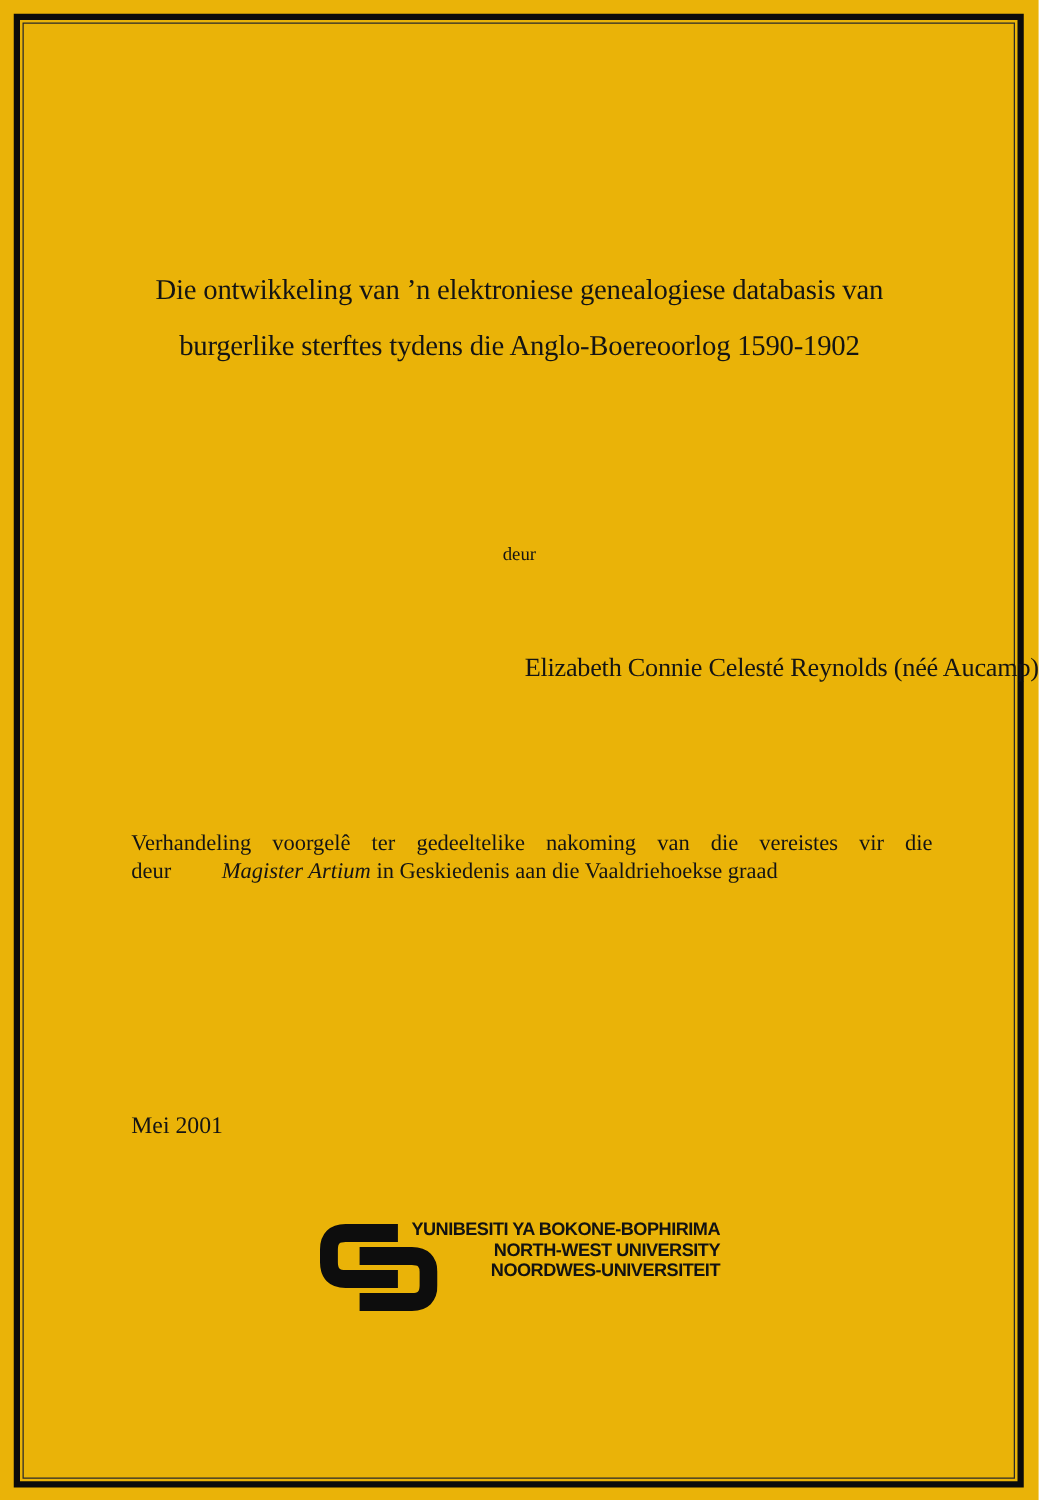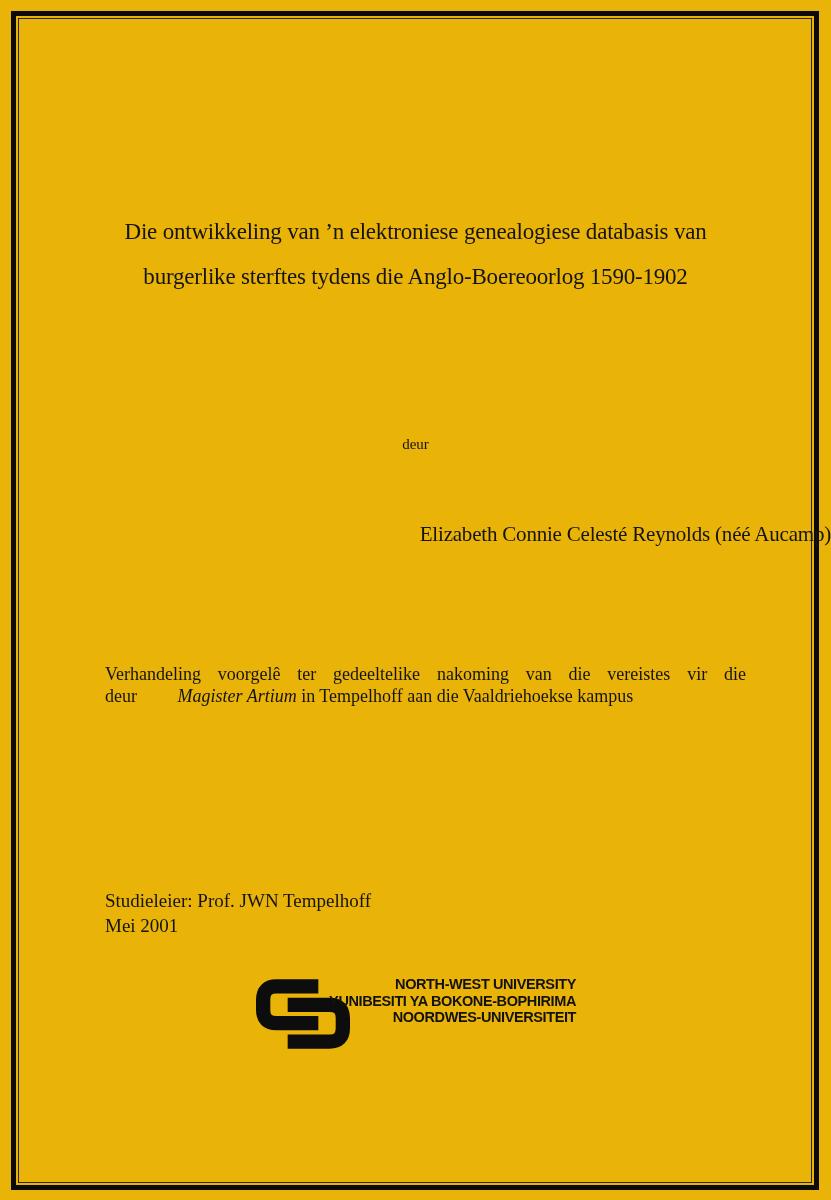--- a/index.html
+++ b/index.html
@@ -124,33 +124,32 @@
     <div>Die ontwikkeling van ’n elektroniese genealogiese databasis van</div>
     <div>burgerlike sterftes tydens die Anglo-Boereoorlog 1590-1902</div>
   </div>
 
   <div class="byline">deur</div>
 
   <div class="author">Elizabeth Connie Celesté Reynolds (néé Aucamp)</div>
 
   <div class="statement">
     <div class="st-line1">Verhandeling voorgelê ter gedeeltelike nakoming van die vereistes vir die</div>
-    <div class="st-line2"><span>deur </span><span class="it">Magister Artium</span><span> in Tempelhoff aan die Vaaldriehoekse kampus</span></div>
+    <div class="st-line2"><span>deur </span><span class="it">Magister Artium</span><span> in Geskiedenis aan die Vaaldriehoekse graad</span></div>
   </div>
 
   <div class="supervisor-block">
-    <div>Studieleier: Prof. JWN Tempelhoff</div>
     <div>Mei 2001</div>
   </div>
 
   <div class="logo">
     <svg class="logo-mark" width="94" height="74" viewBox="0 0 92 72" aria-hidden="true">
       <path d="M 61 8 H 20 Q 7 8 7 21 V 31 Q 7 44 20 44 H 61" fill="none" stroke="#0d0d0d" stroke-width="14" stroke-linecap="butt"></path>
       <path d="M 31 26 H 72 Q 85 26 85 39 V 49 Q 85 62 72 62 H 31" fill="none" stroke="#0d0d0d" stroke-width="14" stroke-linecap="butt"></path>
     </svg>
     <div class="logo-text">
+      <div>YUNIBESITI YA BOKONE-BOPHIRIMA</div>
       <div>NORTH-WEST UNIVERSITY</div>
-      <div>YUNIBESITI YA BOKONE-BOPHIRIMA</div>
       <div>NOORDWES-UNIVERSITEIT</div>
     </div>
   </div>
 
 </div>
 
 </body></html>

